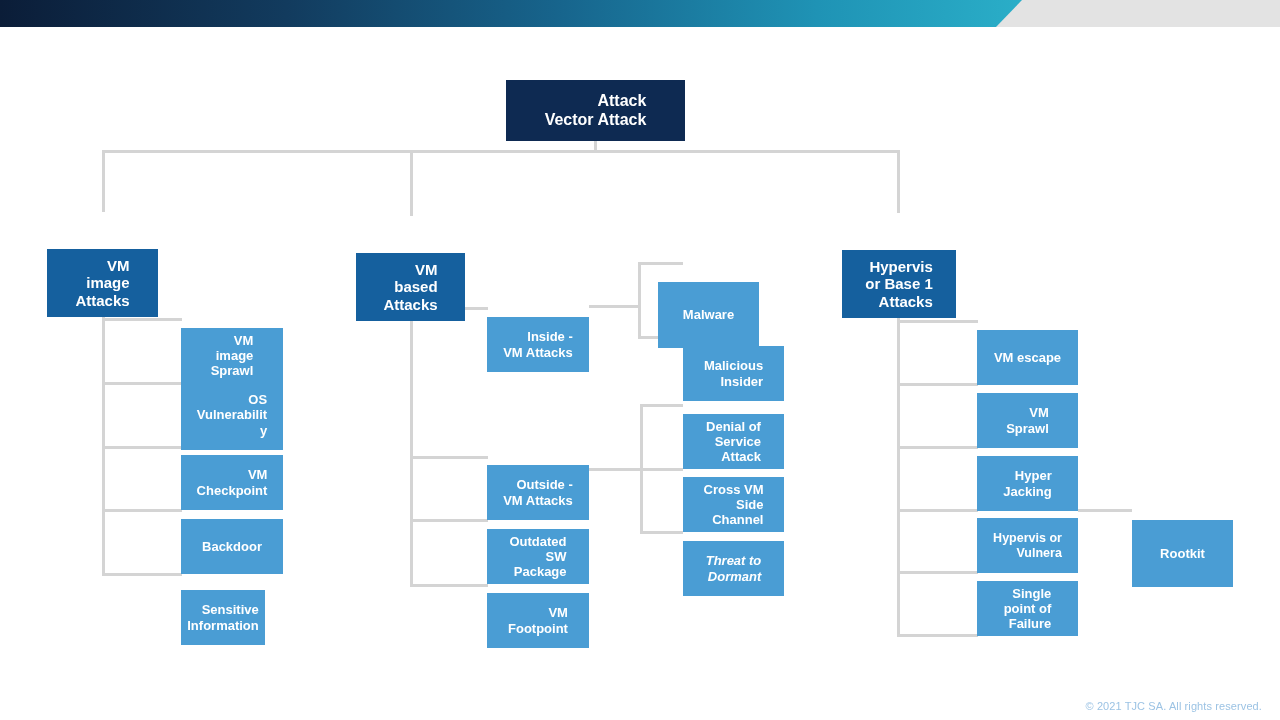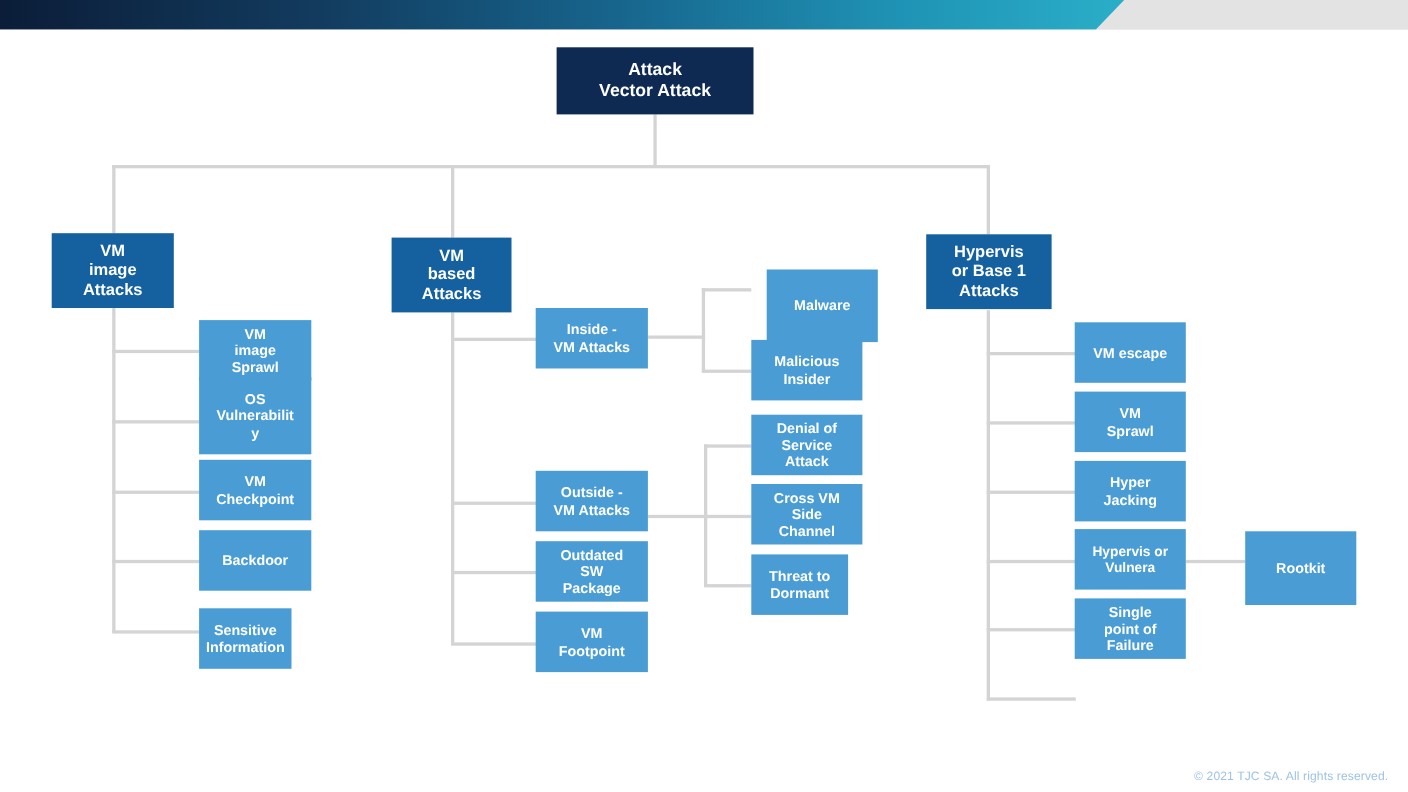--- a/index.html
+++ b/index.html
@@ -19,26 +19,27 @@
     position:absolute;left:0;top:0;width:1022px;height:27px;
     background:linear-gradient(90deg,#0b1d38 0%,#123b5e 28%,#17658d 55%,#1f93b5 80%,#2aaec8 100%);
     clip-path:polygon(0 0,100% 0,calc(100% - 26px) 100%,0 100%);
   }
   
   #diagram{position:absolute;left:0;top:0;width:1280px;height:720px;}
   .node{
     position:absolute;
     box-sizing:border-box;
     display:flex;align-items:center;justify-content:center;
-    text-align:center;
+    text-align:right;
     color:#ffffff;
     font-weight:bold;
     line-height:1.16;
     padding:2px 16px;
     white-space:pre-line;
+    margin-top:37px;
   }
   .node.root{
     background:#0e2a52;
     font-size:16px;
   }
   .node.lvl1{
     background:#15609e;
     font-size:15px;
   }
   .node.leaf{
@@ -136,30 +137,30 @@
   <div class="node leaf" style="left:487px;top:280px;width:102px;height:55px;">Inside -
 VM Attacks</div>
   <div class="node leaf" style="left:487px;top:428px;width:102px;height:55px;">Outside -
 VM Attacks</div>
   <div class="node leaf" style="left:487px;top:492px;width:102px;height:55px;">Outdated
 SW
 Package</div>
   <div class="node leaf" style="left:487px;top:556px;width:102px;height:55px;">VM
 Footpoint</div>
 
-  <div class="node leaf" style="left:697px;top:245px;width:101px;height:66px;">Malware</div>
+  <div class="node leaf" style="left:658px;top:245px;width:101px;height:66px;">Malware</div>
   <div class="node leaf" style="left:683px;top:309px;width:101px;height:55px;">Malicious
 Insider</div>
   <div class="node leaf" style="left:683px;top:377px;width:101px;height:55px;">Denial of
 Service
 Attack</div>
   <div class="node leaf" style="left:683px;top:440px;width:101px;height:55px;">Cross VM
 Side
 Channel</div>
-  <div class="node leaf" style="left:683px;top:504px;width:88px;height:55px;">Threat to
+  <div class="node leaf" style="left:683px;top:504px;width:101px;height:55px;font-style:italic;">Threat to
 Dormant</div>
 
   <div class="node leaf" style="left:977px;top:293px;width:101px;height:55px;">VM escape</div>
   <div class="node leaf" style="left:977px;top:356px;width:101px;height:55px;">VM
 Sprawl</div>
   <div class="node leaf" style="left:977px;top:419px;width:101px;height:55px;">Hyper
 Jacking</div>
   <div class="node leaf small" style="left:977px;top:481px;width:101px;height:55px;">Hypervis or
 Vulnera</div>
   <div class="node leaf" style="left:977px;top:544px;width:101px;height:55px;">Single

